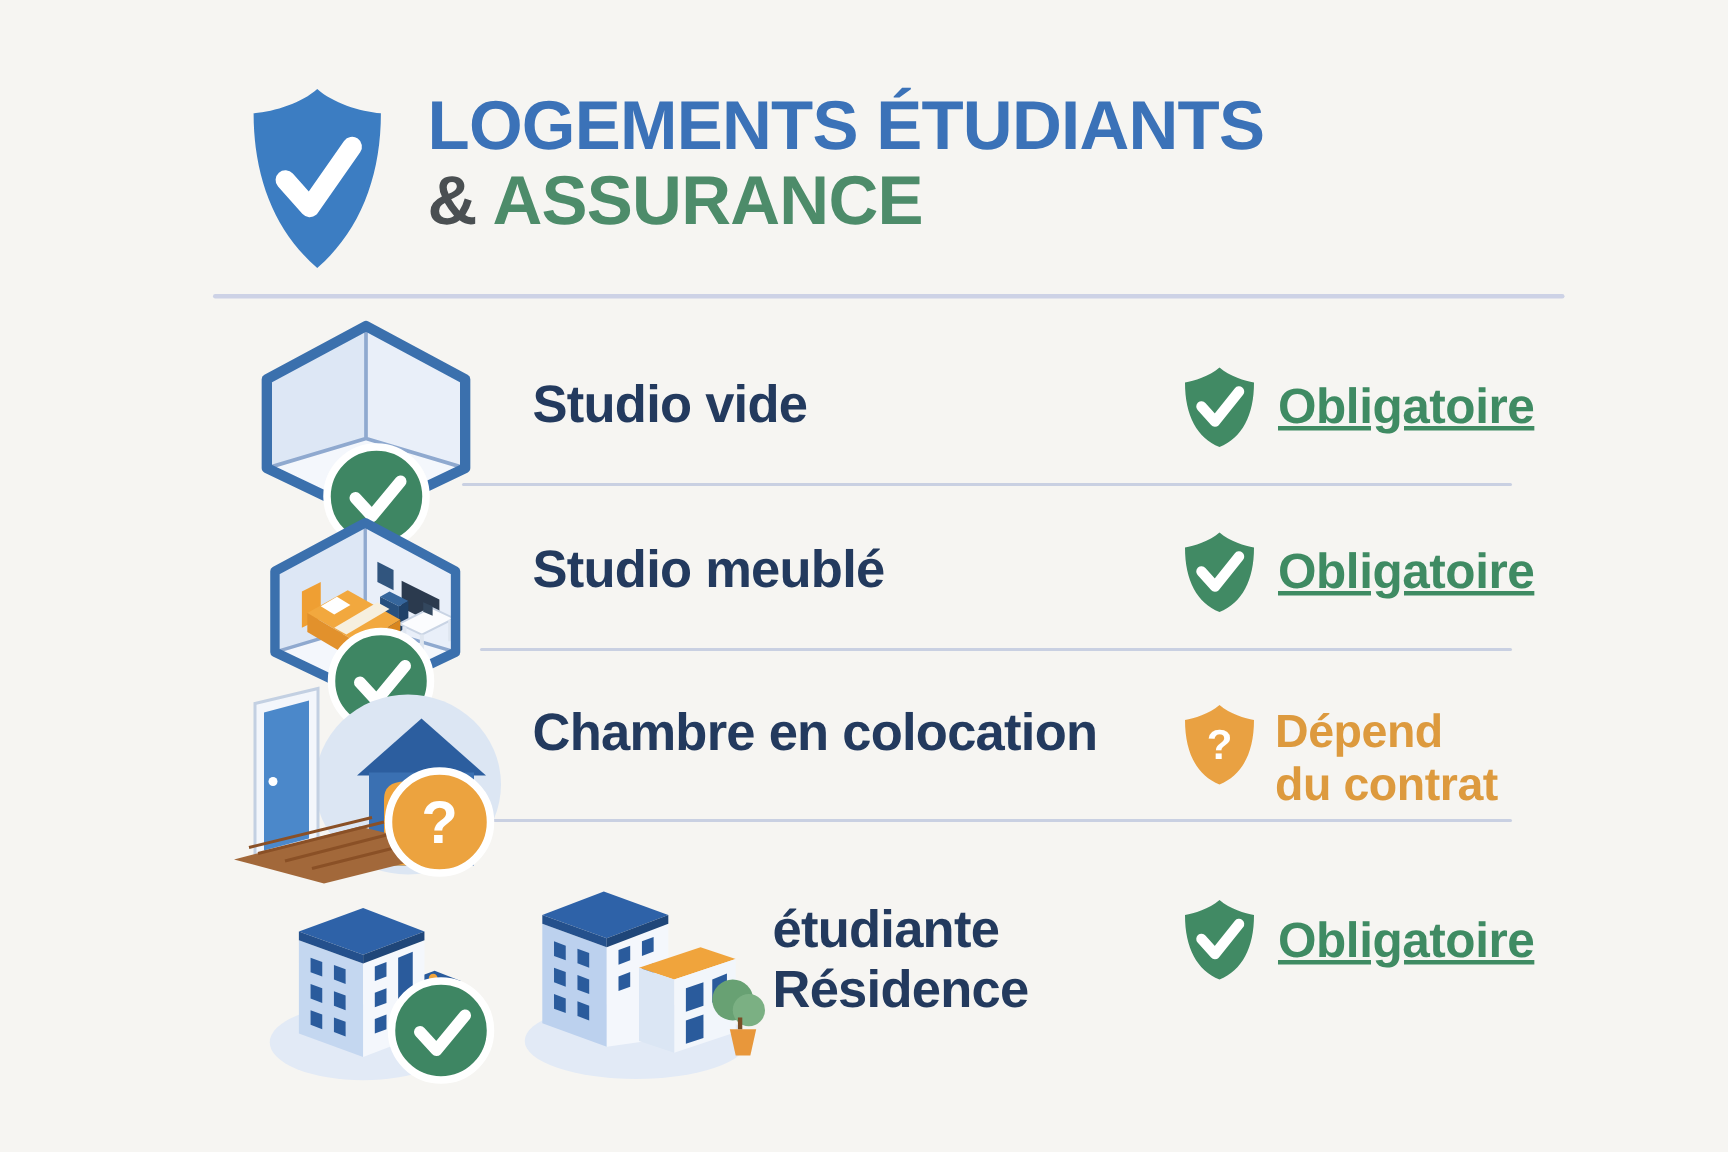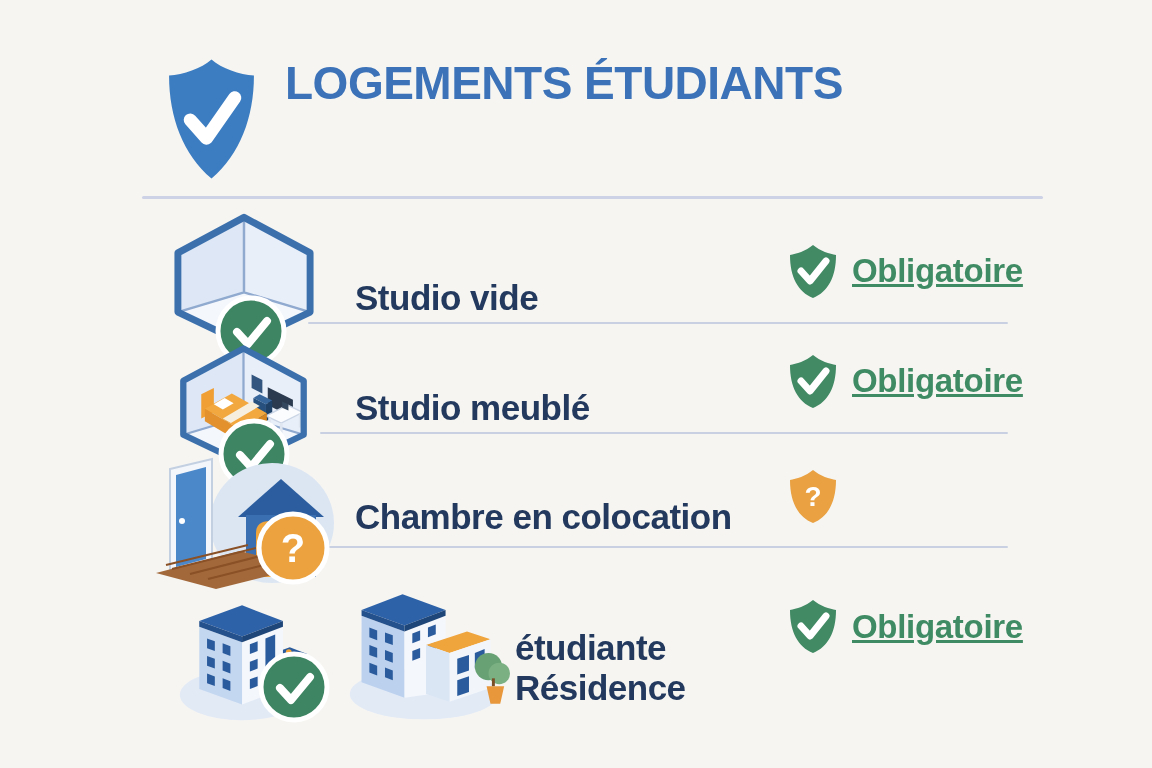--- a/index.html
+++ b/index.html
@@ -15,40 +15,41 @@
     color:#3b72b8;line-height:50px;white-space:nowrap;
   }
   .title-line2{font-size:46px;font-weight:800;letter-spacing:-0.5px;line-height:50px;white-space:nowrap;}
   .amp{color:#4a4f52;}
   .title-green{color:#4d8c6a;}
   .hdr-divider{height:3px;background:#cdd2e6;border-radius:2px;}
   
   .row-divider{height:2px;background:#c9d0e2;border-radius:2px;}
   .row-label{
     font-size:35px;font-weight:700;color:#233a5e;letter-spacing:-0.5px;
-    line-height:40px;white-space:nowrap;margin-top:28px;
+    line-height:40px;white-space:nowrap;
   }
   .status-text-green{font-size:33px;font-weight:700;color:#3f8b63;letter-spacing:-0.3px;white-space:nowrap;text-decoration:underline;}
   .status-text-orange{font-size:31px;font-weight:700;color:#dd9a3e;letter-spacing:-0.3px;line-height:35px;white-space:nowrap;}
   svg{display:block;}
 </style>
 </head>
 <body>
 
 <div class="stage">
 
   <div class="abs" style="left:163px;top:54px;">
     <svg width="97" height="130" viewBox="0 0 96 126">
       <path d="M48,4 C58,13 76,19 90,20 C90,62 76,98 48,122 C20,98 6,62 6,20 C20,19 38,13 48,4 Z" fill="#3c7dc2"></path>
       <path d="M27,64 L43,82 L71,42" fill="none" stroke="#ffffff" stroke-width="13" stroke-linecap="round" stroke-linejoin="round"></path>
     </svg>
   </div>
 
   <div class="abs" style="left:285px;top:58px;">
     <div class="title-line1">LOGEMENTS ÉTUDIANTS</div>
+    <div class="title-line2"><span class="amp">&amp;</span> <span class="title-green">ASSURANCE</span></div>
   </div>
 
   <div class="abs hdr-divider" style="left:142px;top:196px;width:901px;"></div>
 
   <div class="abs row-divider" style="left:308px;top:322px;width:700px;"></div>
   <div class="abs row-divider" style="left:320px;top:432px;width:688px;"></div>
   <div class="abs row-divider" style="left:320px;top:546px;width:688px;"></div>
 
   <div class="abs" style="left:170px;top:212px;">
     <svg width="148" height="137" viewBox="0 0 150 138">
@@ -143,20 +144,24 @@
     </svg>
   </div>
 
   <div class="abs row-label" style="left:355px;top:469px;">Chambre en colocation</div>
 
   <div class="abs" style="left:787px;top:467px;">
     <svg width="52" height="58" viewBox="0 0 52 58">
       <path d="M26,3 C33,9 43,12 49,13 C49,35 41,50 26,56 C11,50 3,35 3,13 C9,12 19,9 26,3 Z" fill="#e9a142"></path>
       <text x="26" y="39" text-anchor="middle" font-family="Liberation Sans, sans-serif" font-size="28" font-weight="bold" fill="#ffffff">?</text>
     </svg>
+  </div>
+  <div class="abs status-text-orange" style="left:850px;top:470px;">
+    <div>Dépend</div>
+    <div>du contrat</div>
   </div>
 
   <div class="abs" style="left:255px;top:510px;">
     <svg width="76" height="76" viewBox="0 0 76 76">
       <circle cx="38" cy="38" r="34" fill="#eca33f" stroke="#ffffff" stroke-width="5"></circle>
       <text x="38" y="52" text-anchor="middle" font-family="Liberation Sans, sans-serif" font-size="40" font-weight="bold" fill="#ffffff">?</text>
     </svg>
   </div>
 
   <div class="abs" style="left:172px;top:582px;">

